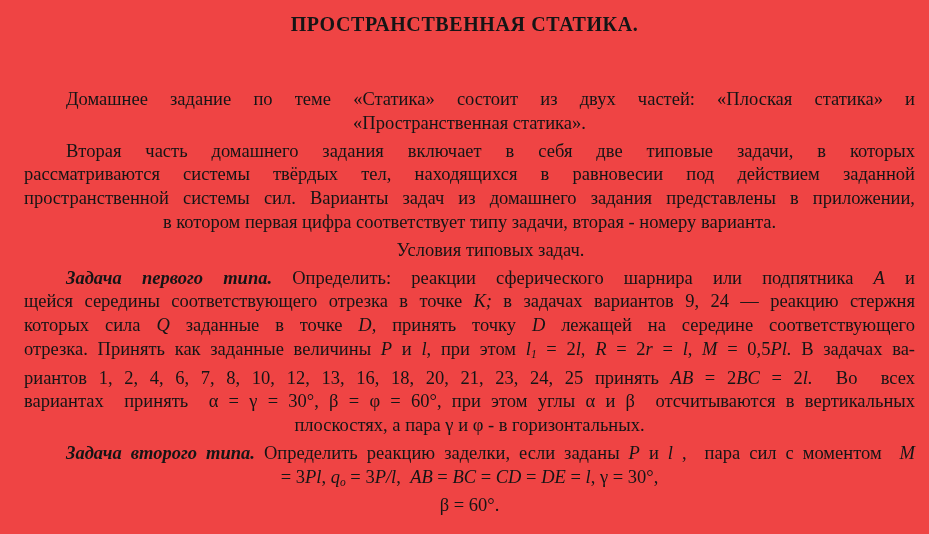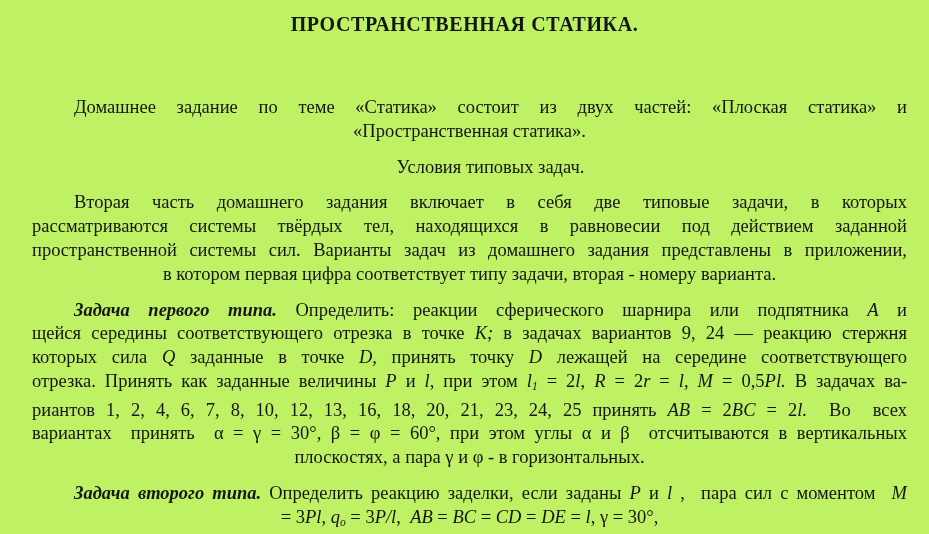--- a/index.html
+++ b/index.html
@@ -1,20 +1,20 @@
 <!DOCTYPE html>
 <html><head>
 <meta charset="utf-8">
 <style>
   html, body { margin: 0; padding: 0; }
   .page {
     position: relative;
     width: 929px;
     height: 534px;
-    background: #bef264;
+    background: #ef4444;
     overflow: hidden;
     font-family: "Liberation Serif", "DejaVu Serif", serif;
     color: #151515;
   }
   .title-wrap {
     position: absolute;
     top: 12px;
     left: 0;
     right: 0;
     text-align: center;
@@ -29,21 +29,21 @@
   }
   .title-line2 { padding-left: 14px; }
   .doc-body {
     position: absolute;
     left: 20px;
     top: 84px;
     width: 899px;
     font-size: 18.5px;
     line-height: 23.8px;
   }
-  .para { margin: 12px; }
+  .para { margin: 4px; }
   .line {
     white-space: pre-wrap;
     text-align: center;
   }
   .line.j {
     text-align: justify;
     text-align-last: justify;
     text-justify: inter-word;
   }
   .line.ind { text-indent: 42px; }
@@ -62,27 +62,27 @@
     <div class="title-inner">
       <div class="title-line1">ПРОСТРАНСТВЕННАЯ СТАТИКА.</div>
     </div>
   </div>
   <div class="doc-body">
       <div class="para">
         <div class="line j ind"><span>Домашнее задание по теме «Статика» состоит из двух частей: «Плоская статика» и</span></div>
         <div class="line"><span>«Пространственная статика».</span></div>
       </div>
       <div class="para">
-        <div class="line ind"><span>Условия типовых задач.</span></div>
-      </div>
-      <div class="para">
         <div class="line j ind"><span>Вторая часть домашнего задания включает в себя две типовые задачи, в которых</span></div>
         <div class="line j"><span>рассматриваются системы твёрдых тел, находящихся в равновесии под действием заданной</span></div>
         <div class="line j"><span>пространственной системы сил. Варианты задач из домашнего задания представлены в приложении,</span></div>
         <div class="line"><span>в котором первая цифра соответствует типу задачи, вторая - номеру варианта.</span></div>
+      </div>
+      <div class="para">
+        <div class="line ind"><span>Условия типовых задач.</span></div>
       </div>
       <div class="para">
         <div class="line j ind"><span class="seg-b">Задача первого типа.</span><span> Определить: реакции сферического шарнира или подпятника </span><span class="seg-i">A</span><span> и</span></div>
         <div class="line j"><span>щейся середины соответствующего отрезка в точке </span><span class="seg-i">К;</span><span> в задачах вариантов 9, 24 — реакцию стержня</span></div>
         <div class="line j"><span>которых сила </span><span class="seg-i">Q</span><span> заданные в точке </span><span class="seg-i">D,</span><span> принять точку </span><span class="seg-i">D</span><span> лежащей на середине соответствующего</span></div>
         <div class="line j"><span>отрезка. Принять как заданные величины </span><span class="seg-i">P</span><span> и </span><span class="seg-i">l</span><span>, при этом </span><span class="seg-i">l</span><span class="seg-i seg-sub">1</span><span> = 2</span><span class="seg-i">l</span><span>, </span><span class="seg-i">R</span><span> = 2</span><span class="seg-i">r</span><span> = </span><span class="seg-i">l</span><span>, </span><span class="seg-i">M</span><span> = 0,5</span><span class="seg-i">Pl.</span><span> В задачах ва-</span></div>
         <div class="line j"><span>риантов 1, 2, 4, 6, 7, 8, 10, 12, 13, 16, 18, 20, 21, 23, 24, 25 принять </span><span class="seg-i">AB</span><span> = 2</span><span class="seg-i">BC</span><span> = 2</span><span class="seg-i">l.</span><span>  Во  всех</span></div>
         <div class="line j"><span>вариантах  принять  α = γ = 30°, β = φ = 60°, при этом углы α и β  отсчитываются в вертикальных</span></div>
         <div class="line"><span>плоскостях, а пара γ и φ - в горизонтальных.</span></div>
       </div>

